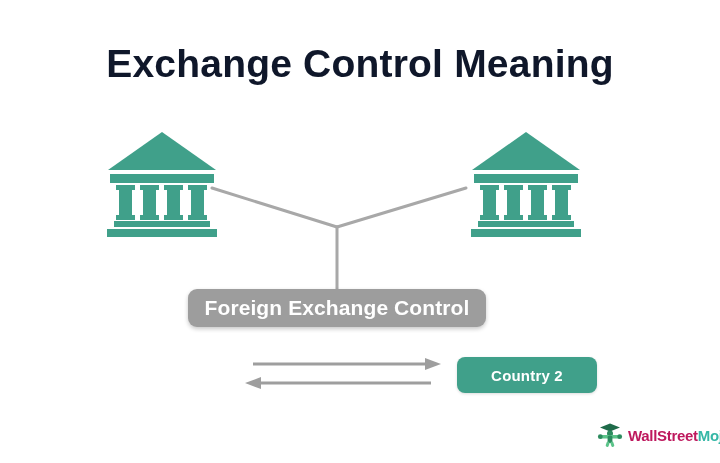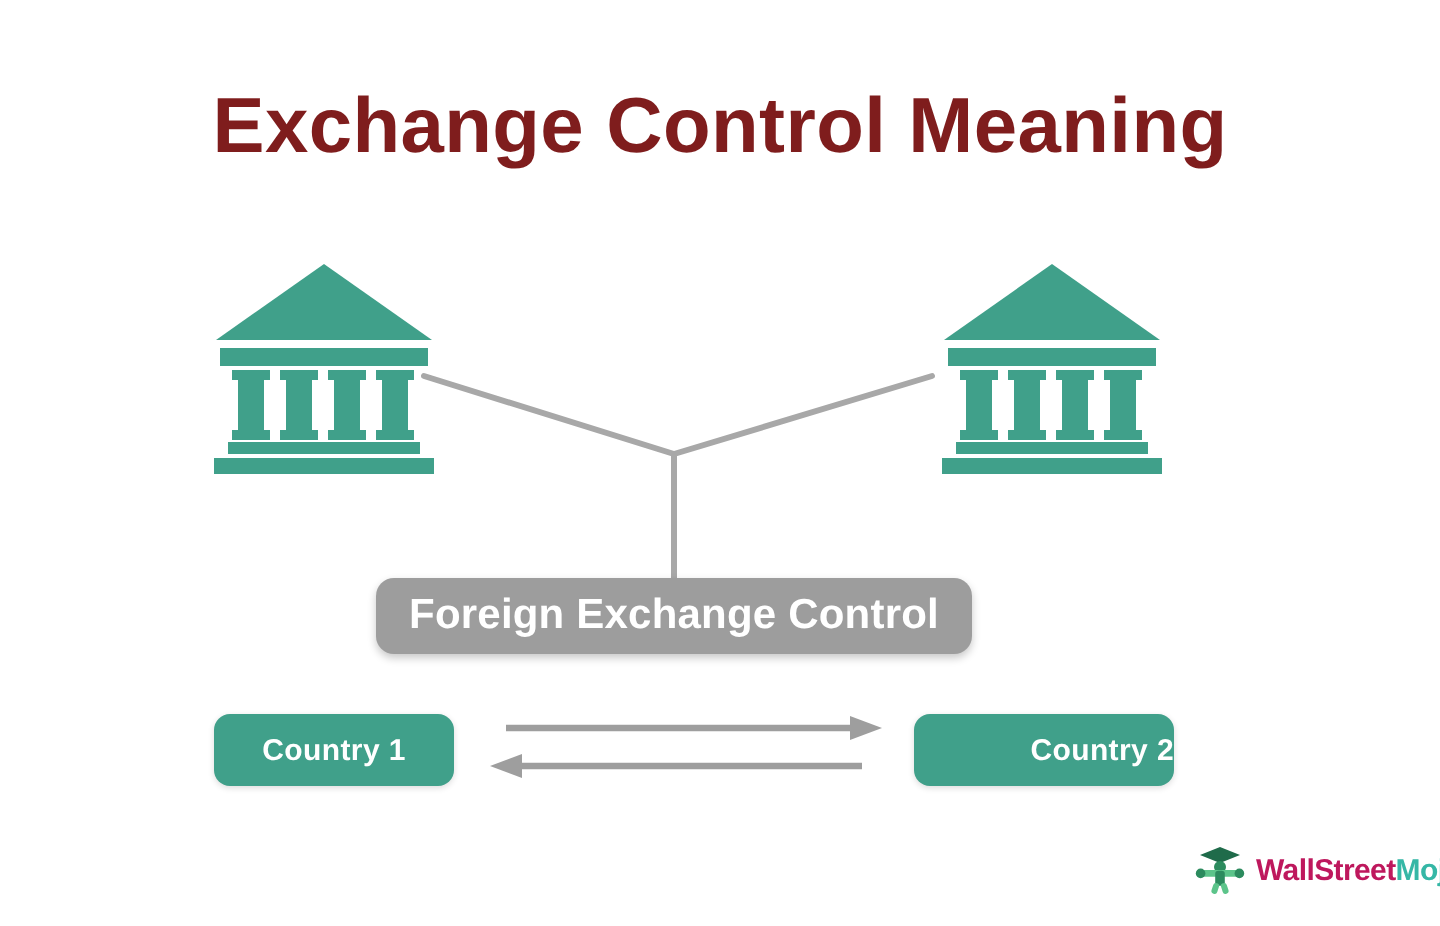--- a/index.html
+++ b/index.html
@@ -21,21 +21,21 @@
   
   #page-title {
     position: absolute;
     left: 0;
     top: 42px;
     width: 720px;
     text-align: center;
     font-size: 39px;
     font-weight: bold;
     letter-spacing: 0.2px;
-    color: #7f1d1d;
+    color: #0f172a;
     font-family: "Liberation Sans", sans-serif;
     white-space: nowrap;
   }
 
   
   .bank-icon {
     position: absolute;
     width: 112px;
     height: 108px;
   }
@@ -88,21 +88,21 @@
   }
   .country-pill span {
     color: #ffffff;
     font-size: 15px;
     font-weight: bold;
     letter-spacing: 0.2px;
     white-space: nowrap;
     font-family: "Liberation Sans", sans-serif;
   }
   #country-1 { left: 107px; top: 357px; width: 120px; }
-  #country-2 { left: 457px; top: 357px; width: 130px; justify-content: flex-end; }
+  #country-2 { left: 457px; top: 357px; width: 140px; }
 
   
   #arrows-svg {
     position: absolute;
     left: 0;
     top: 0;
     width: 720px;
     height: 463px;
     pointer-events: none;
   }
@@ -190,23 +190,20 @@
   <svg id="connector-svg" viewBox="0 0 720 463" xmlns="http://www.w3.org/2000/svg" aria-hidden="true">
     <line x1="212" y1="188" x2="337" y2="227" stroke="#a8a8a8" stroke-width="3" stroke-linecap="round"></line>
     <line x1="466" y1="188" x2="337" y2="227" stroke="#a8a8a8" stroke-width="3" stroke-linecap="round"></line>
     <line x1="337" y1="227" x2="337" y2="289" stroke="#a8a8a8" stroke-width="3" stroke-linecap="round"></line>
   </svg>
 
   <div id="control-box">
     <span id="control-box-label">Foreign Exchange Control</span>
   </div>
 
-  <div class="country-pill" id="country-1">
-    <span>Country 1</span>
-  </div>
   <div class="country-pill" id="country-2">
     <span>Country 2</span>
   </div>
 
   <svg id="arrows-svg" viewBox="0 0 720 463" xmlns="http://www.w3.org/2000/svg" aria-hidden="true">
     <g>
       <line x1="253" y1="364" x2="427" y2="364" stroke="#9e9e9e" stroke-width="3.2"></line>
       <polygon points="441,364 425,358 425,370" fill="#9e9e9e"></polygon>
     </g>
     <g>

